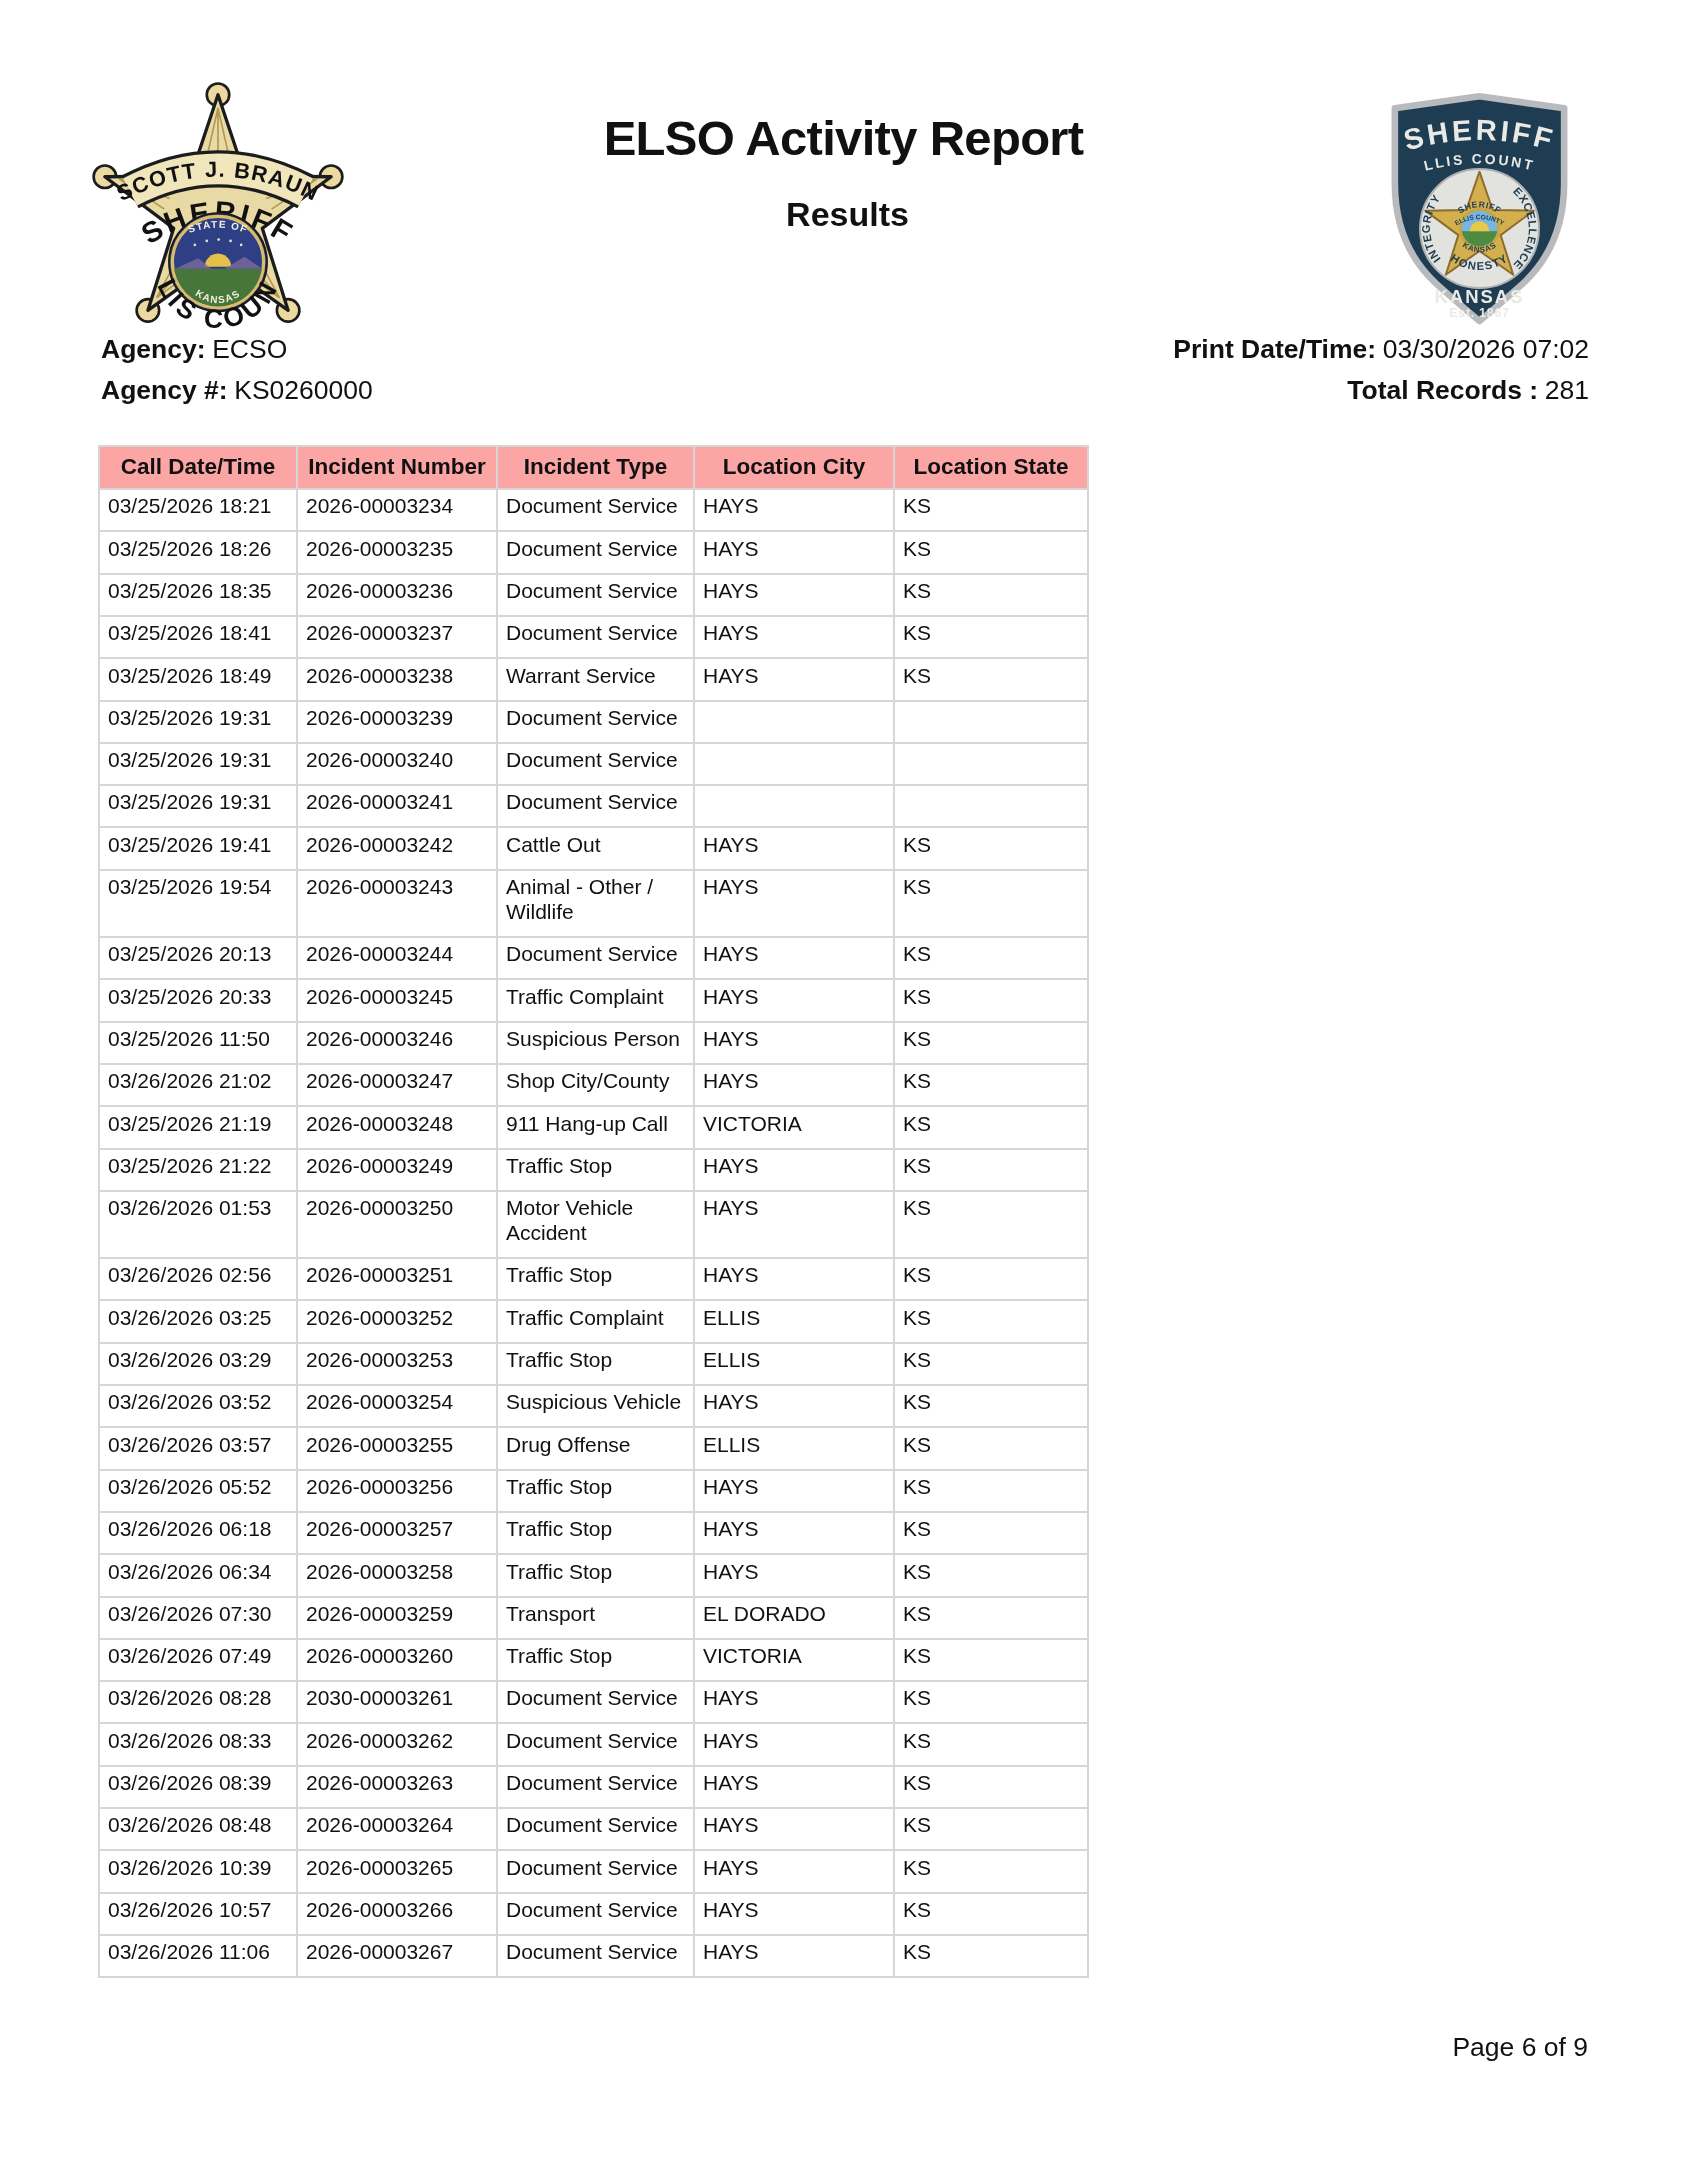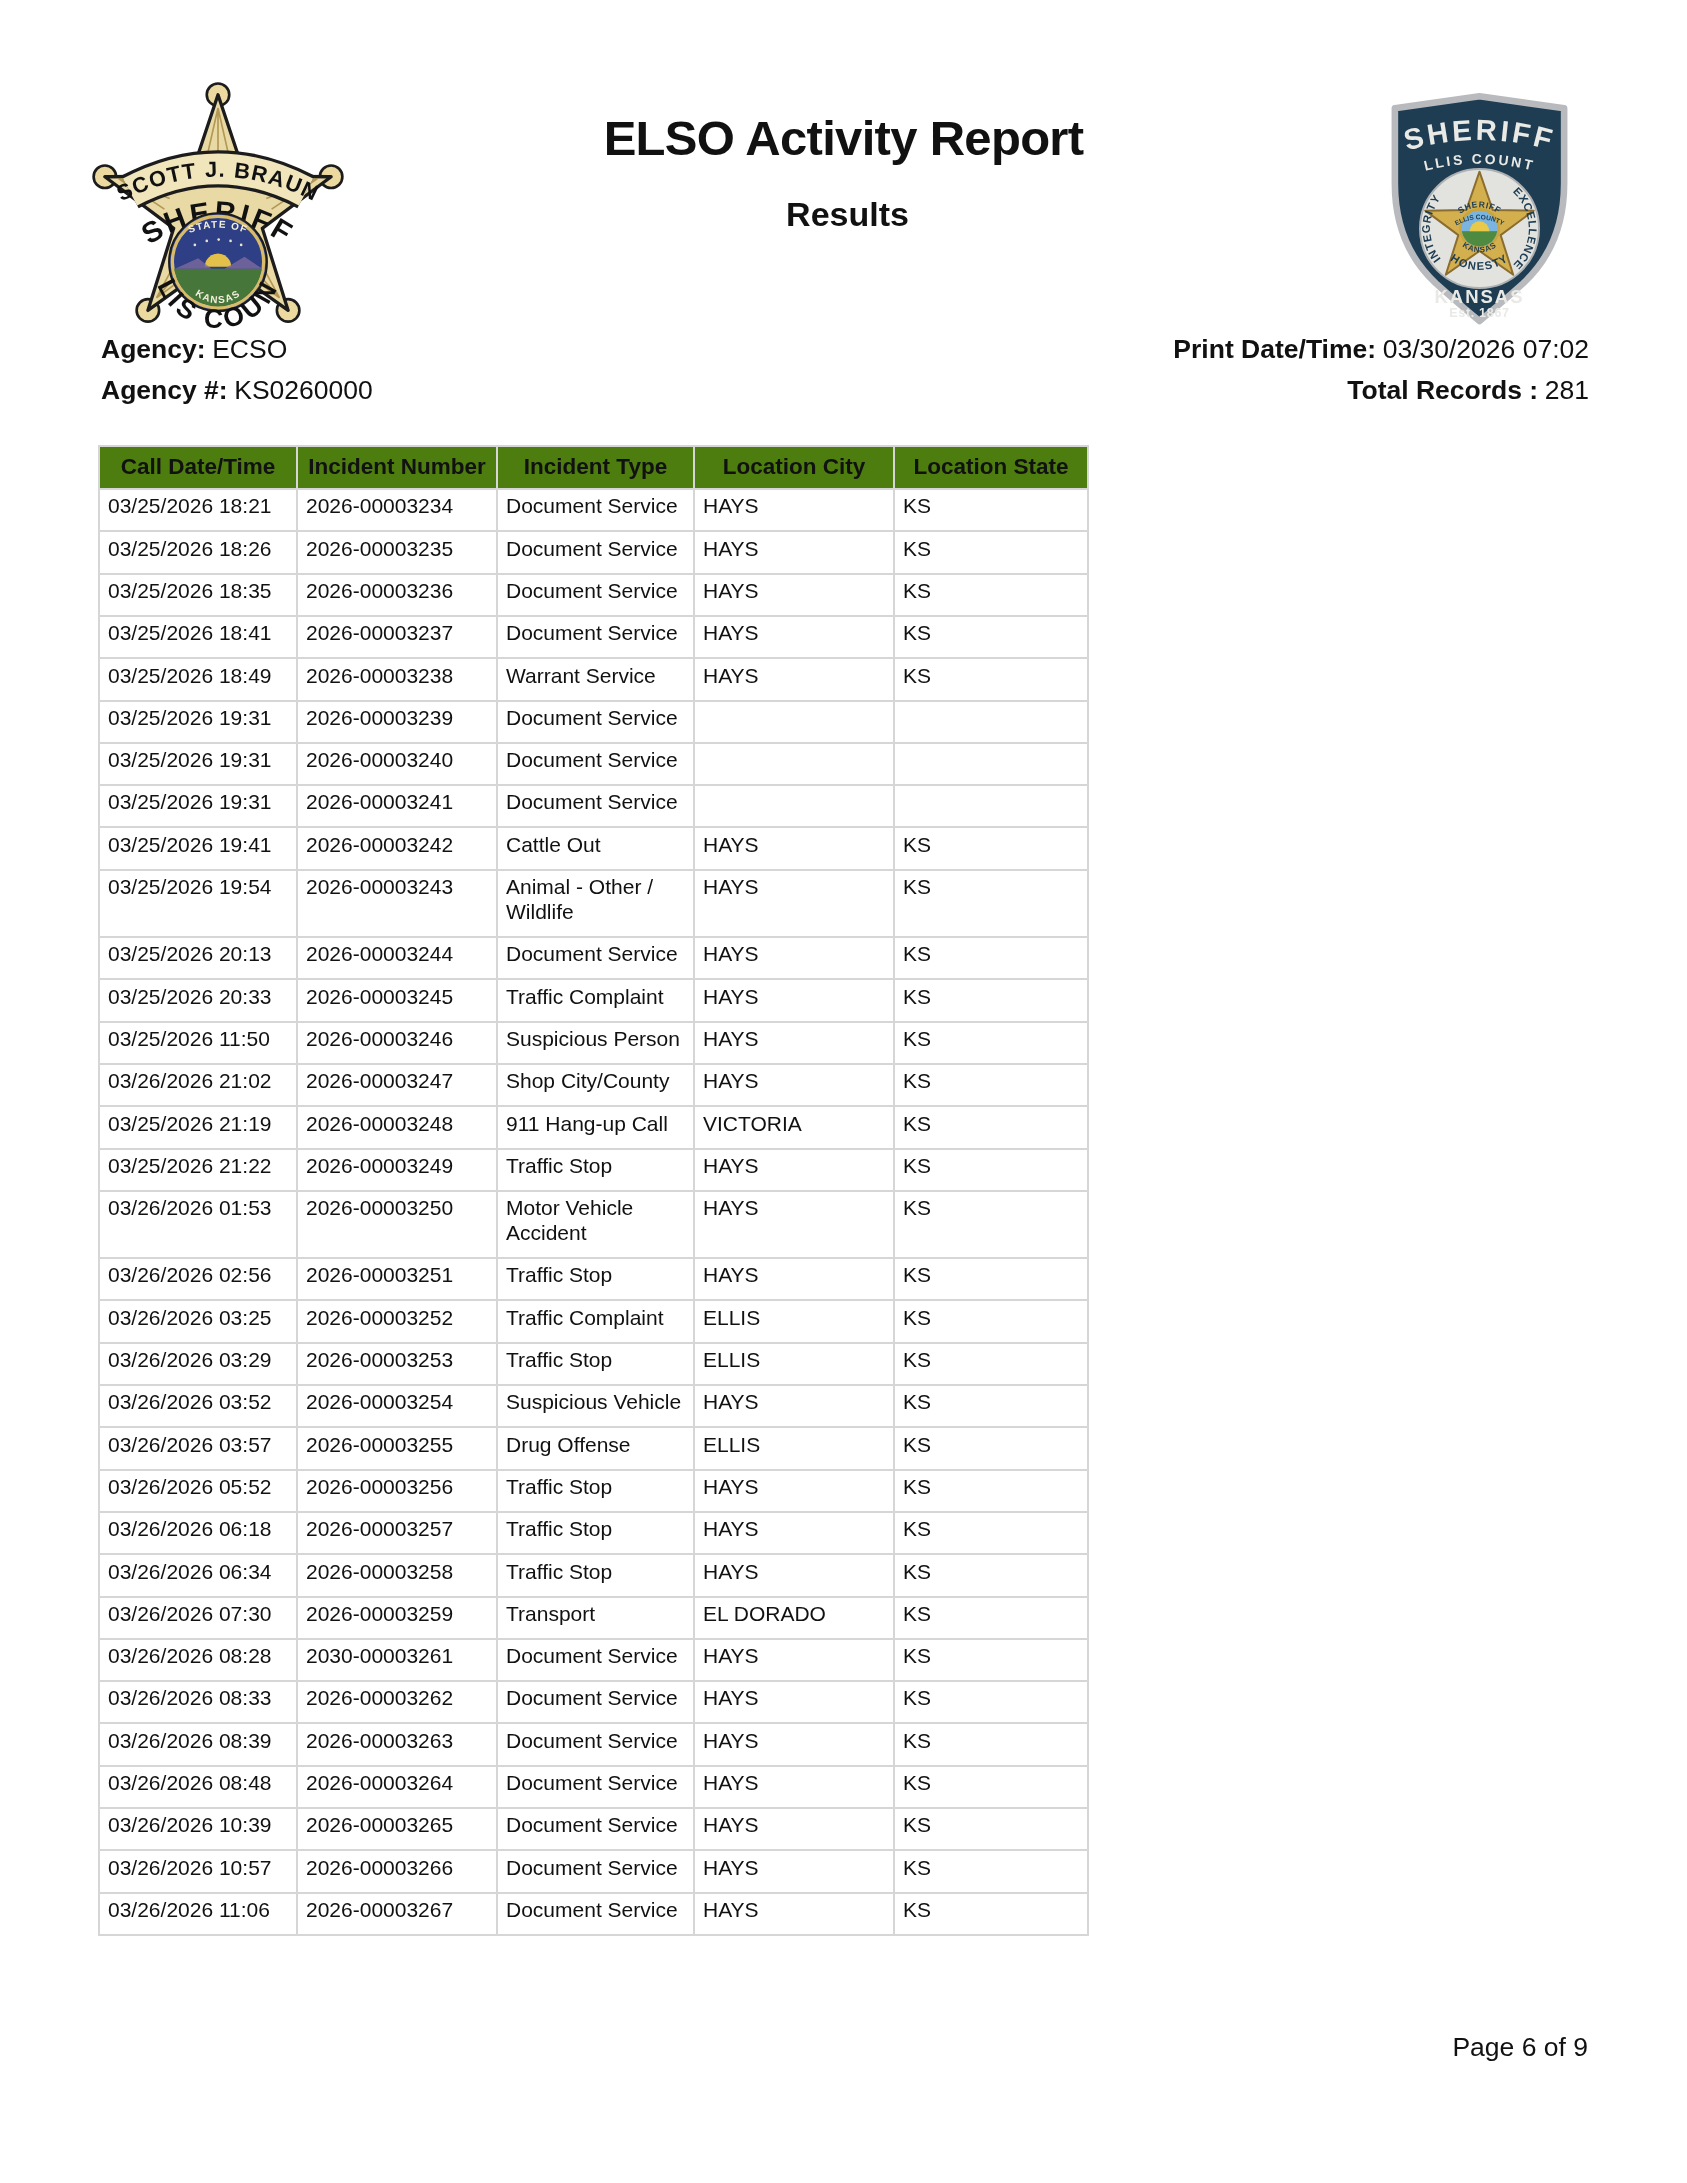--- a/index.html
+++ b/index.html
@@ -31,21 +31,21 @@
   .val { font-weight:400; margin-left:6.6px; }
 
   
   .table-wrap { position:absolute; top:445px; left:98px; }
   .report-table {
     border-collapse:collapse; table-layout:fixed;
     width:990px;
     border:2.6px solid #d6d6d6;
   }
   .report-table th {
-    background:#4d7c0f;
+    background:#fca5a5;
     border:2.6px solid #d6d6d6;
     font-size:22.5px; font-weight:700;
     line-height:26.5px;
     padding:7.3px 4px;
     text-align:center;
   }
   .report-table td {
     background:#ffffff;
     border:2.6px solid #d6d6d6;
     font-size:21px; font-weight:400;
@@ -404,20 +404,27 @@
           <td>KS</td>
         </tr>
         <tr>
           <td>03/26/2026 07:30</td>
           <td>2026-00003259</td>
           <td>Transport</td>
           <td>EL DORADO</td>
           <td>KS</td>
         </tr>
         <tr>
+          <td>03/26/2026 07:49</td>
+          <td>2026-00003260</td>
+          <td>Traffic Stop</td>
+          <td>VICTORIA</td>
+          <td>KS</td>
+        </tr>
+        <tr>
           <td>03/26/2026 08:28</td>
           <td>2030-00003261</td>
           <td>Document Service</td>
           <td>HAYS</td>
           <td>KS</td>
         </tr>
         <tr>
           <td>03/26/2026 08:33</td>
           <td>2026-00003262</td>
           <td>Document Service</td>

